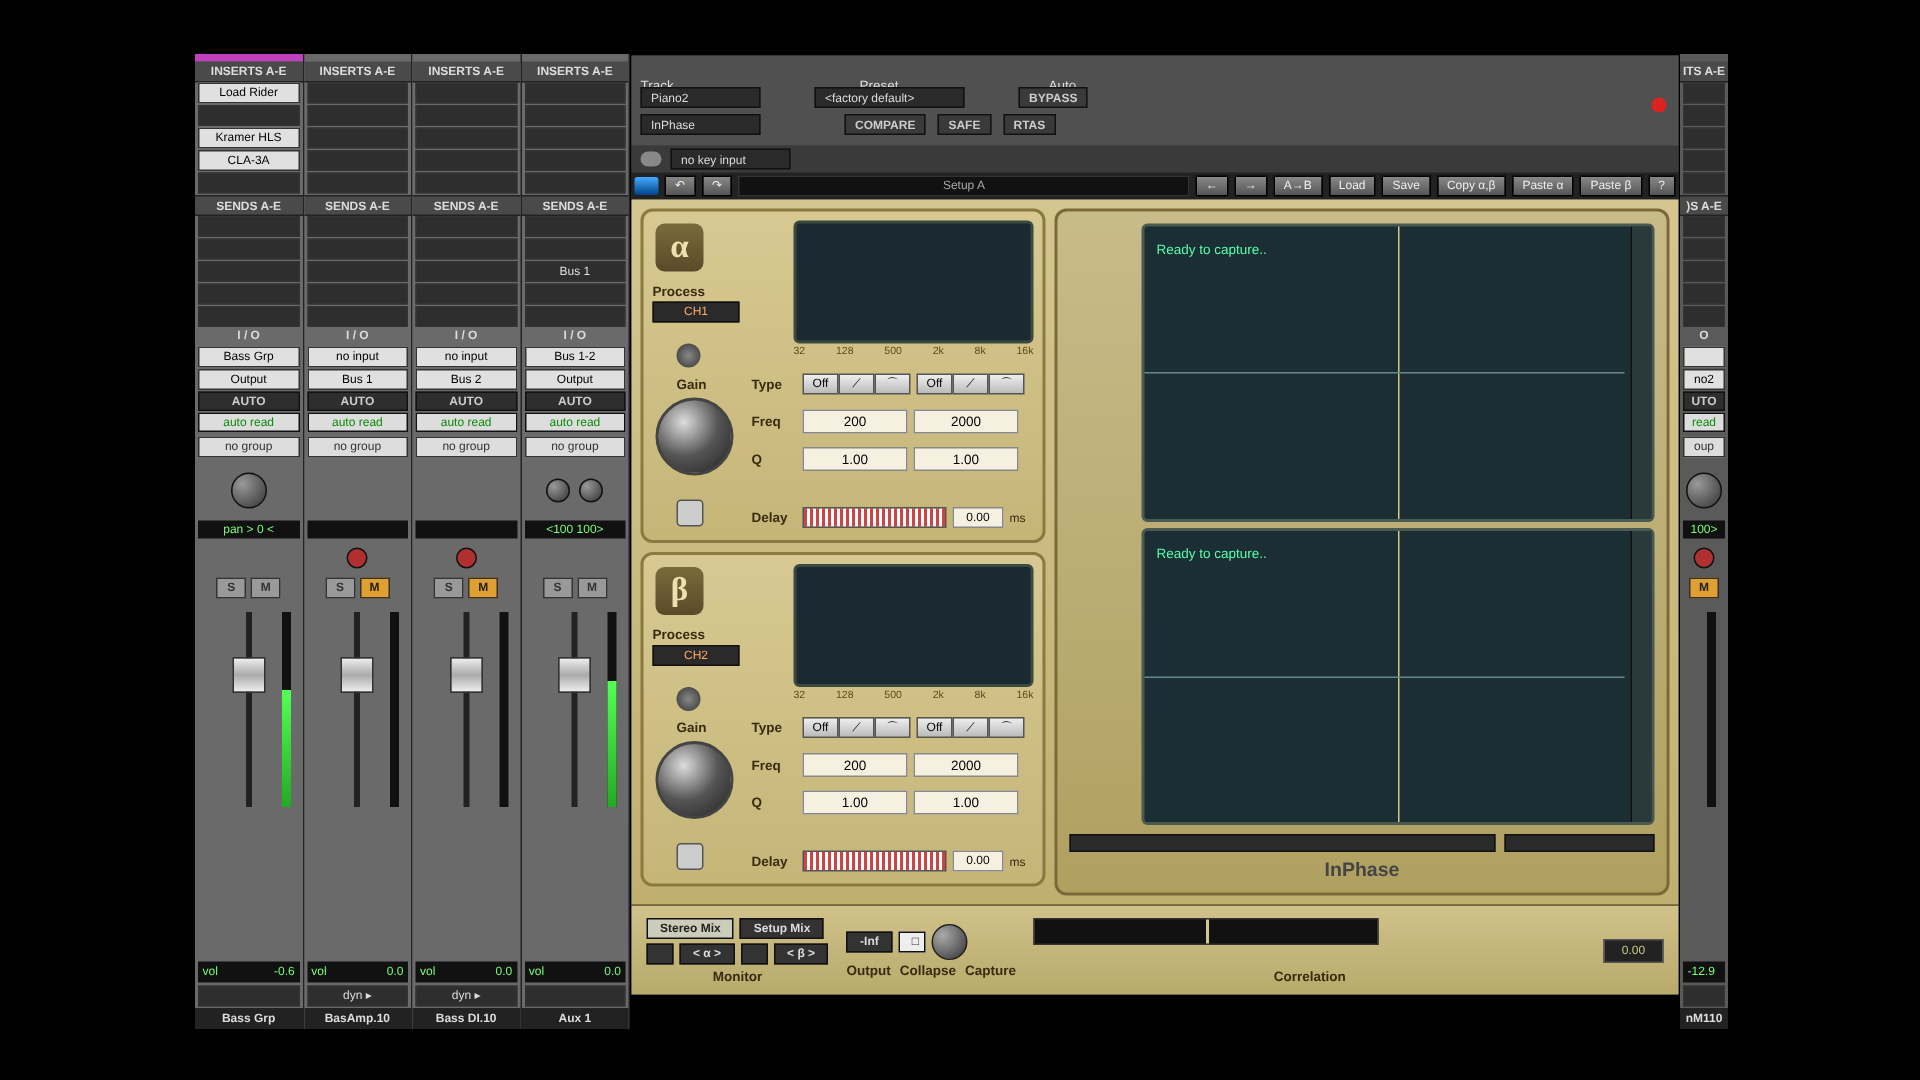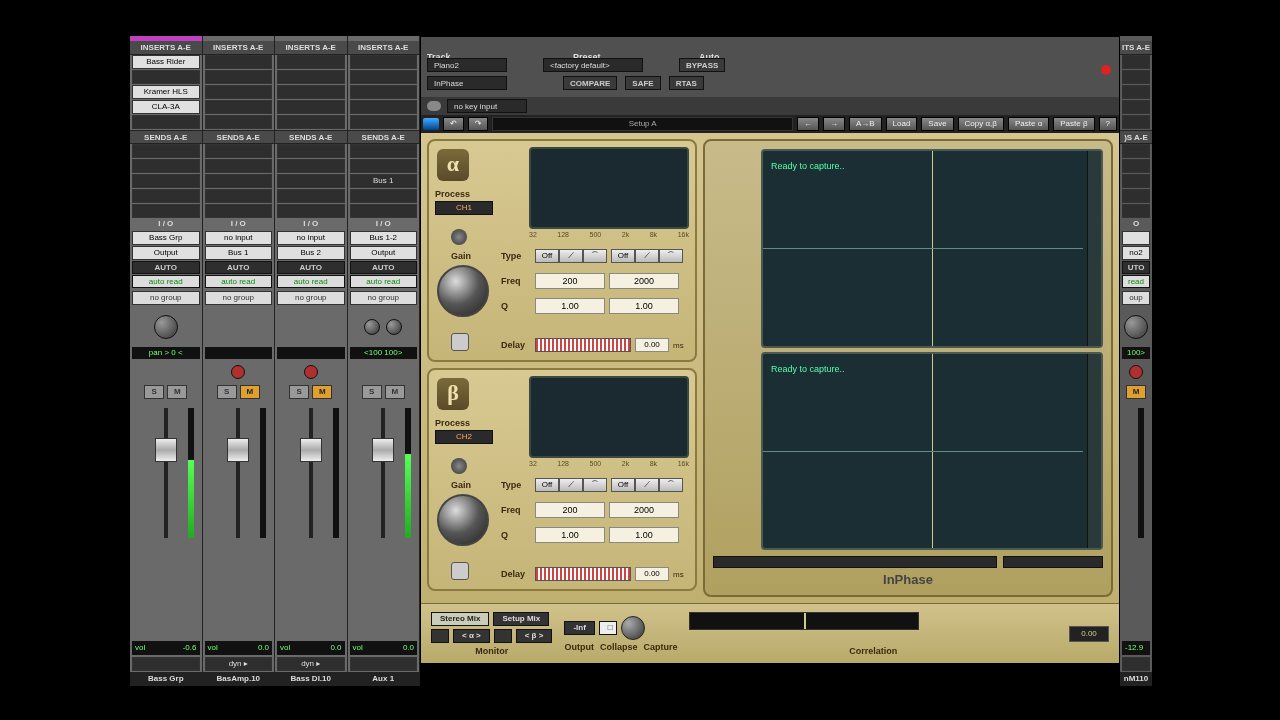--- a/index.html
+++ b/index.html
@@ -35,21 +35,21 @@
 .meter { position:absolute; right:8px; top:5px; width:6px; height:130px; background:#111; }
 .gain-meter { position:absolute; bottom:0; width:100%; background:linear-gradient(#5f5,#2a2); }
 .vol-row { height:14px; background:#111; color:#7f7; font:8px Arial; margin:0 2px 2px; display:flex; justify-content:space-between; padding:0 3px; line-height:14px;}
 .track-name { height:14px; background:#222; color:#ddd; font:bold 8px Arial; text-align:center; line-height:14px;}
 .purple-bar { height:5px; background:#c040c0; }
 
 
 .plugin-win { position: absolute; left: 420px; top: 36px; width: 700px; background: #444; border: 1px solid #000; }
 .plugin-hdr { height: 60px; background: #505050; padding: 2px 6px; font: 9px Arial; color:#ddd; }
 .hdr-row { display:flex; gap:8px; align-items:center; height:16px; margin-bottom:2px;}
-.hdr-label { width: 50px; font-weight:bold;margin-top:20px; }
+.hdr-label { width: 50px; font-weight:normal;margin-top:20px; }
 .hdr-field { background:#2a2a2a; border:1px solid #111; padding:1px 6px; font:8px Arial; color:#ddd; height:14px; line-height:12px;}
 .hdr-btn { background:#3a3a3a; border:1px solid #111; padding:1px 6px; font:bold 8px Arial; color:#ccc; height:14px; line-height:12px;}
 .key-row { height:18px; background:#3a3a3a; display:flex; align-items:center; padding:0 6px; gap:6px;}
 .waves-bar { height:18px; background:#222; display:flex; align-items:center; gap:4px; padding:0 2px;}
 .waves-btn { height:14px; padding:0 6px; background:linear-gradient(#888,#555); border:1px solid #000; font:8px Arial; color:#eee; line-height:12px;}
 .setup-field { flex:1; height:14px; background:#111; color:#aaa; font:8px Arial; text-align:center; line-height:12px; border:1px solid #333;}
 
 .plugin-body { background: linear-gradient(#d5c690, #c0b070); padding: 6px; display:flex; gap:6px; height:470px; }
 .left-col { width: 270px; display:flex; flex-direction:column; gap:6px; }
 .section { background: linear-gradient(#d8c993,#c5b577); border:2px solid #8a7a40; border-radius:8px; padding:4px 6px; height:223px; position:relative;}
@@ -95,21 +95,21 @@
 
 .close-dot { width:10px; height:10px; border-radius:50%; background:#d22; position:absolute; right:8px; top:28px;}
 </style>
 </head>
 <body>
 
 <div class="mixer">
   <div class="channel">
     <div class="purple-bar"></div>
     <div class="inserts-hdr">INSERTS A-E</div>
-    <div class="insert-slot filled">Bass Rider</div>
+    <div class="insert-slot filled">Load Rider</div>
     <div class="insert-slot"></div>
     <div class="insert-slot filled">Kramer HLS</div>
     <div class="insert-slot filled">CLA-3A</div>
     <div class="insert-slot"></div>
     <div class="sends-hdr">SENDS A-E</div>
     <div class="send-slot"></div>
     <div class="send-slot"></div>
     <div class="send-slot"></div>
     <div class="send-slot"></div>
     <div class="send-slot"></div>

